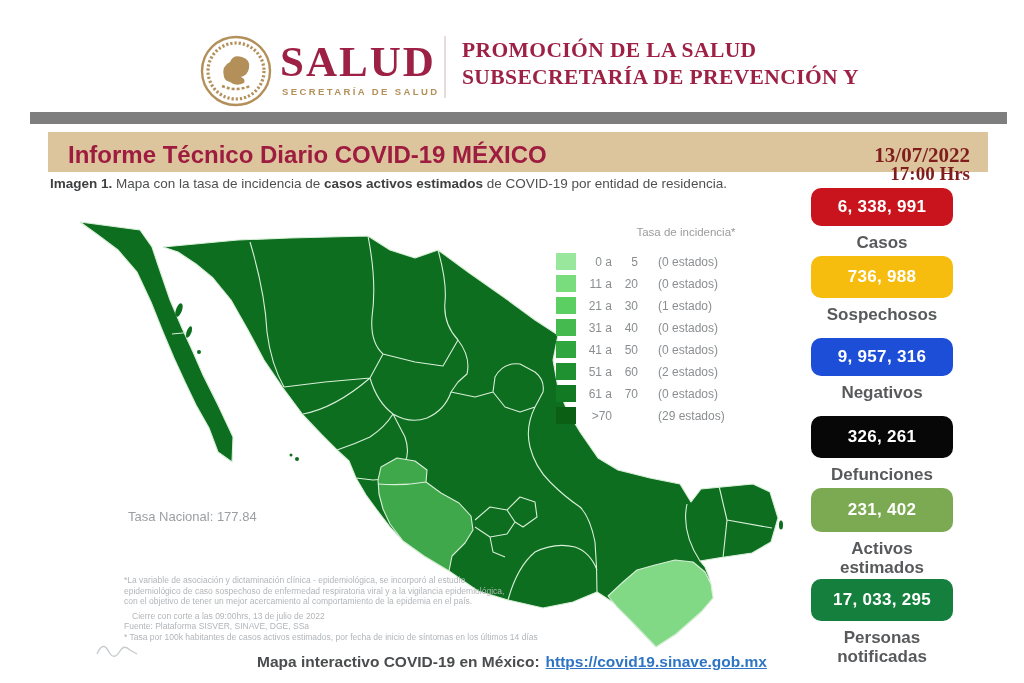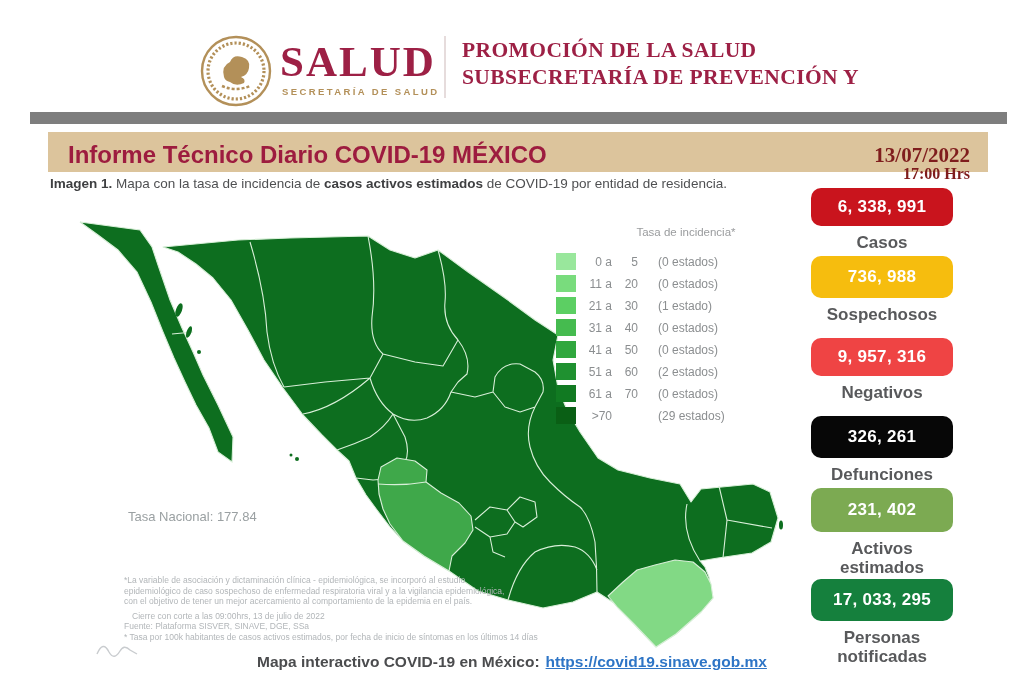--- a/index.html
+++ b/index.html
@@ -16,21 +16,21 @@
   .hdr-divider{position:absolute;left:444px;top:36px;width:2px;height:62px;background:#e6dcdc;}
   .division{position:absolute;left:462px;top:37px;font-family:"Liberation Serif",serif;
          font-weight:bold;font-size:21.5px;line-height:27px;color:#9d2045;letter-spacing:.4px;}
   .gray-bar{position:absolute;left:30px;top:112px;width:977px;height:12px;background:#7e7e7e;}
 
   
   .band{position:absolute;left:48px;top:132px;width:940px;height:40px;background:#dcc49c;}
   .band-title{position:absolute;left:14px;bottom:3px;font-size:24px;font-weight:bold;color:#9d1c3f;white-space:nowrap;margin-left:6px;}
   .band-date{position:absolute;left:777px;top:12px;width:145px;text-align:right;color:#7f1d1d;font-weight:bold;font-family:Liberation Serif, serif;}
   .band-date .d{font-size:21px;line-height:22px;}
-  .band-date .t{font-size:16px;line-height:16px;}
+  .band-date .t{font-size:19px;line-height:16px;}
 
   
   .caption{position:absolute;left:50px;top:176px;font-size:13.5px;color:#4f5052;white-space:nowrap;}
   .caption b{color:#3e3f41;}
 
   
   .map-svg{position:absolute;left:75px;top:212px;width:725px;height:450px;}
 
   
   .legend{position:absolute;left:556px;top:226px;width:250px;font-size:12px;color:#8b8e90;}
@@ -212,21 +212,21 @@
   </div>
   <div class="stat-label">Casos</div>
 </div>
 <div class="stat-group" style="top:256px">
   <div class="badge" style="height: 42px; background: rgb(246, 189, 14);">
     <span>736, 988</span>
   </div>
   <div class="stat-label">Sospechosos</div>
 </div>
 <div class="stat-group" style="top:338px">
-  <div class="badge" style="height: 38px; background: #ef4444;">
+  <div class="badge" style="height: 38px; background: #1d4ed8;">
     <span>9, 957, 316</span>
   </div>
   <div class="stat-label">Negativos</div>
 </div>
 <div class="stat-group" style="top:416px">
   <div class="badge" style="height: 42px; background: rgb(7, 7, 7);">
     <span>326, 261</span>
   </div>
   <div class="stat-label">Defunciones</div>
 </div>

